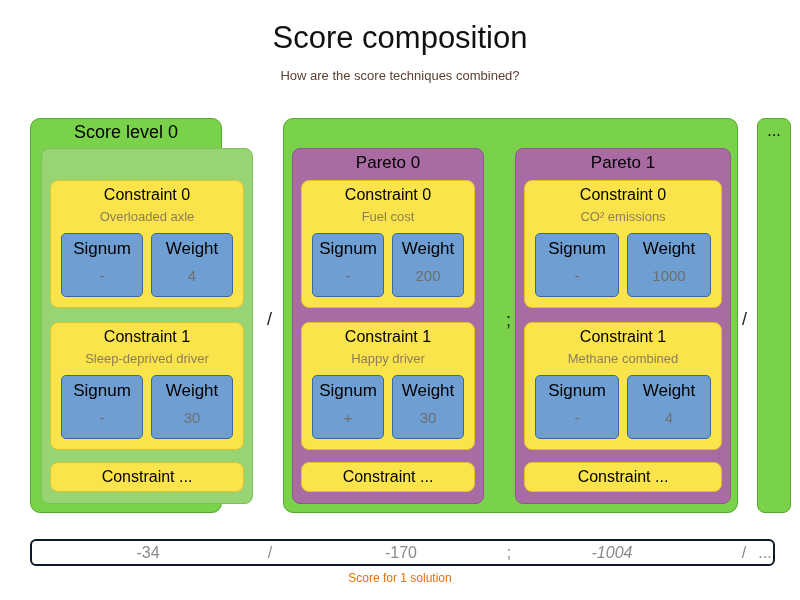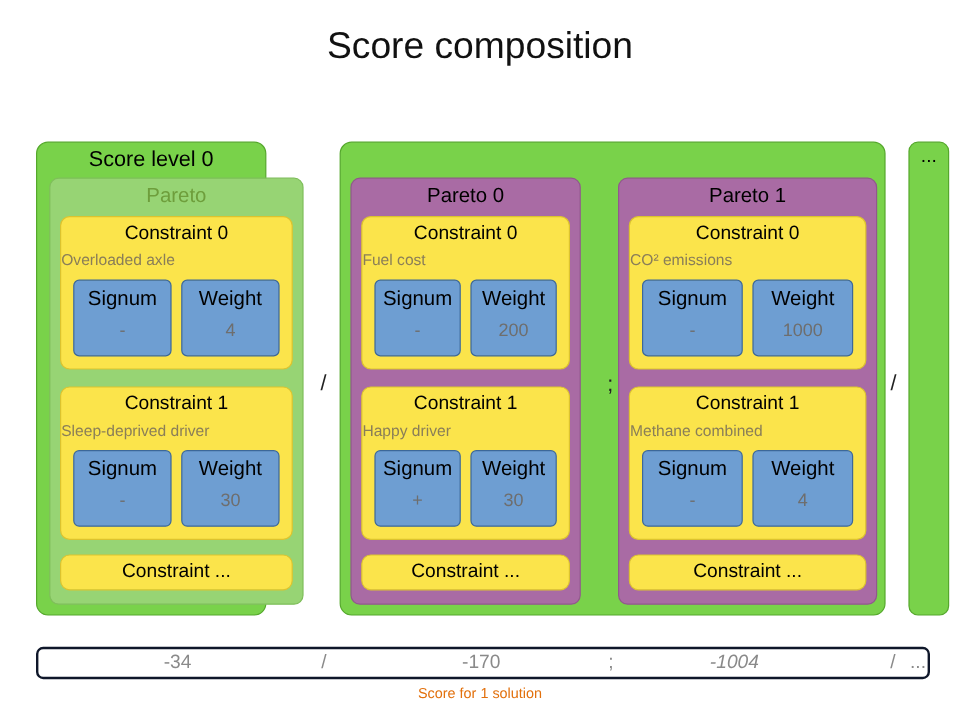--- a/index.html
+++ b/index.html
@@ -16,21 +16,21 @@
 
   .pareto { position:absolute; border-radius:8px; }
   .pareto.green  { background:#97d474; border:1px solid #7fbe5b; }
   .pareto.purple { background:#a96ba4; border:1px solid #91588c; }
   .pareto-label { position:absolute; top:4px; left:0; width:100%; text-align:center; font-size:17px; }
   .pareto.green  .pareto-label { color:#6e9e3c; }
   .pareto.purple .pareto-label { color:#000; }
 
   .constraint { position:absolute; left:8px; right:8px; height:128px; background:#fbe44b; border:1px solid #dcc32e; border-radius:8px; }
   .c-title { position:absolute; top:5px; left:0; width:100%; text-align:center; font-size:16px; color:#000; }
-  .c-desc  { position:absolute; top:28px; left:0; width:100%; font-size:13px; color:#8a7e58; }
+  .c-desc  { position:absolute; top:28px; left:0; width:100%; text-align:center; font-size:13px; color:#8a7e58; }
 
   .bluebox { position:absolute; top:52px; height:64px; width:calc(50% - 14px); background:#6e9ed2; border:1px solid #3c6899; border-radius:5px; }
   .bluebox.signum { left:10px; }
   .bluebox.weight { right:10px; }
   .b-label { position:absolute; top:5px; left:0; width:100%; text-align:center; font-size:17px; color:#000; }
   .b-value { position:absolute; top:33px; left:0; width:100%; text-align:center; font-size:15px; color:#6e6e6e; }
 
   .more { position:absolute; left:8px; right:8px; height:30px; background:#fbe44b; border:1px solid #dcc32e; border-radius:8px; text-align:center; font-size:16px; color:#000; line-height:28px; }
 
   .sep { position:absolute; font-size:18px; color:#222; }
@@ -41,25 +41,25 @@
   .scorebar { position:absolute; left:30px; top:539px; width:745px; height:27px; background:#fff; border:2px solid #0f172a; border-radius:6px; }
   .scoreitem { position:absolute; top:3px; transform:translateX(-50%); font-size:16px; color:#8a8a8a; white-space:nowrap; }
   .caption { position:absolute; top:571px; left:0; width:100%; text-align:center; font-size:12px; color:#e2700c; }
 </style>
 </head>
 <body>
 
 <div class="canvas">
 
   <div class="title">Score composition</div>
+  <div class="subtitle">How are the score techniques combined?</div>
 
   <div class="level" style="left:30px;top:118px;width:192px;height:395px;">
     <div class="level-label">Score level 0</div>
     <div class="pareto green" style="left:10px;top:29px;width:212px;height:356px;">
-      <div class="pareto-label">Pareto</div>
 
       <div class="constraint" style="top:31px;">
         <div class="c-title">Constraint 0</div>
         <div class="c-desc">Overloaded axle</div>
         <div class="bluebox signum">
           <div class="b-label">Signum</div>
           <div class="b-value">-</div>
         </div>
         <div class="bluebox weight">
           <div class="b-label">Weight</div>

